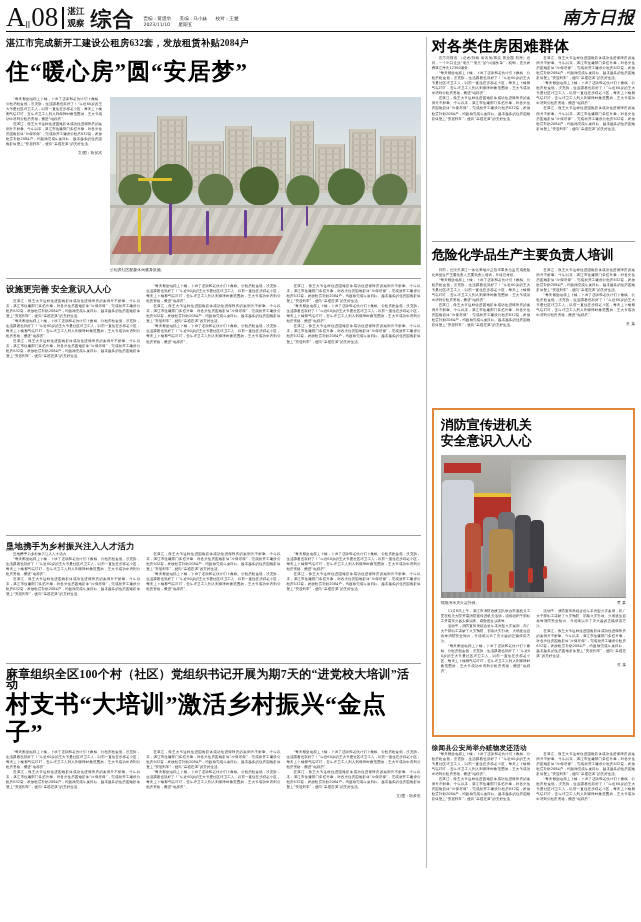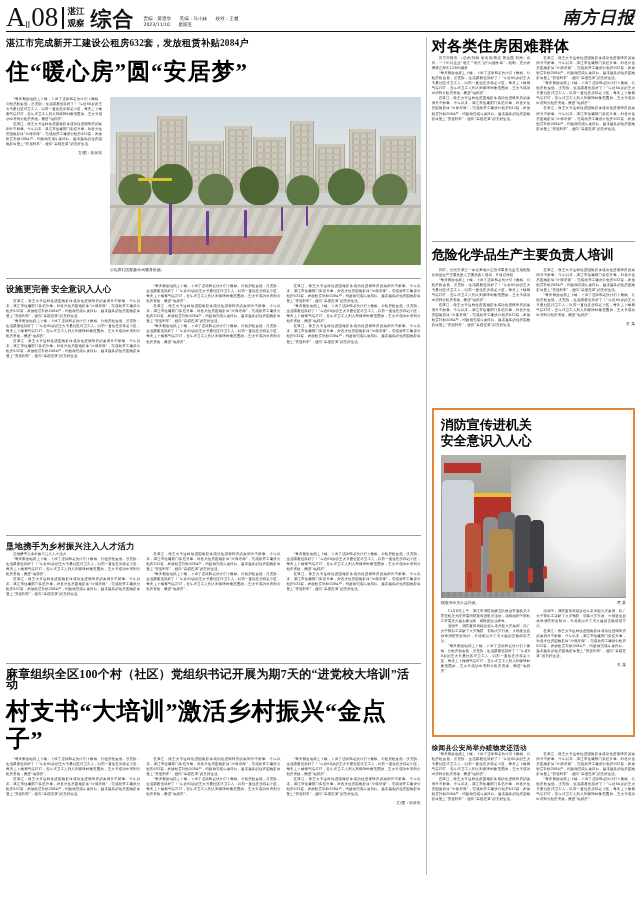--- a/index.html
+++ b/index.html
@@ -223,21 +223,21 @@
             <p>“每天都坐电梯上下楼，下班了还能和老伙计们下象棋、公租房租金低，没充拆，生活跟着也就好了！”年近60岁的王大爷是社区环卫工人，以前一直住在步梯老小区，每天上下楼都气喘吁吁，去年环卫工人列入到保障时象范围后，王大爷成功申请到公租房资格，搬进“电梯房”。</p>
             <p>在湛江，像王大爷这样住进困难群体成功住进保障房的案例并不鲜举。今年以来，湛江市住建部门多措并举，对各类住房困难群体“应保尽保”，完成新开工建设公租房632套，发放租赁补贴2084户，均超额完成年度目标。越来越多的住房困难群体登上“安居列车”，驶向“幸福在湛”的美好生活。</p>
           </div>
         </div>
       </div>
 
       <div class="hrule"></div>
 
       <div>
         <div class="kicker" style="font-size:12px;line-height:10px;">麻章组织全区100个村（社区）党组织书记开展为期7天的“进党校大培训”活动</div>
-        <div class="head-l" style="margin:8px 0 4px 0;">村支书“大培训”激活乡村振兴“金点子”</div>
+        <div class="head-l" style="margin:1px 0 4px 0;">村支书“大培训”激活乡村振兴“金点子”</div>
         <div class="cols3" style="height:118px;">
           <div class="body">
             <p>“每天都坐电梯上下楼，下班了还能和老伙计们下象棋、公租房租金低，没充拆，生活跟着也就好了！”年近60岁的王大爷是社区环卫工人，以前一直住在步梯老小区，每天上下楼都气喘吁吁，去年环卫工人列入到保障时象范围后，王大爷成功申请到公租房资格，搬进“电梯房”。</p>
             <p>在湛江，像王大爷这样住进困难群体成功住进保障房的案例并不鲜举。今年以来，湛江市住建部门多措并举，对各类住房困难群体“应保尽保”，完成新开工建设公租房632套，发放租赁补贴2084户，均超额完成年度目标。越来越多的住房困难群体登上“安居列车”，驶向“幸福在湛”的美好生活。</p>
           </div>
           <div class="body">
             <p>在湛江，像王大爷这样住进困难群体成功住进保障房的案例并不鲜举。今年以来，湛江市住建部门多措并举，对各类住房困难群体“应保尽保”，完成新开工建设公租房632套，发放租赁补贴2084户，均超额完成年度目标。越来越多的住房困难群体登上“安居列车”，驶向“幸福在湛”的美好生活。</p>
             <p>“每天都坐电梯上下楼，下班了还能和老伙计们下象棋、公租房租金低，没充拆，生活跟着也就好了！”年近60岁的王大爷是社区环卫工人，以前一直住在步梯老小区，每天上下楼都气喘吁吁，去年环卫工人列入到保障时象范围后，王大爷成功申请到公租房资格，搬进“电梯房”。</p>
           </div>
           <div class="body">

